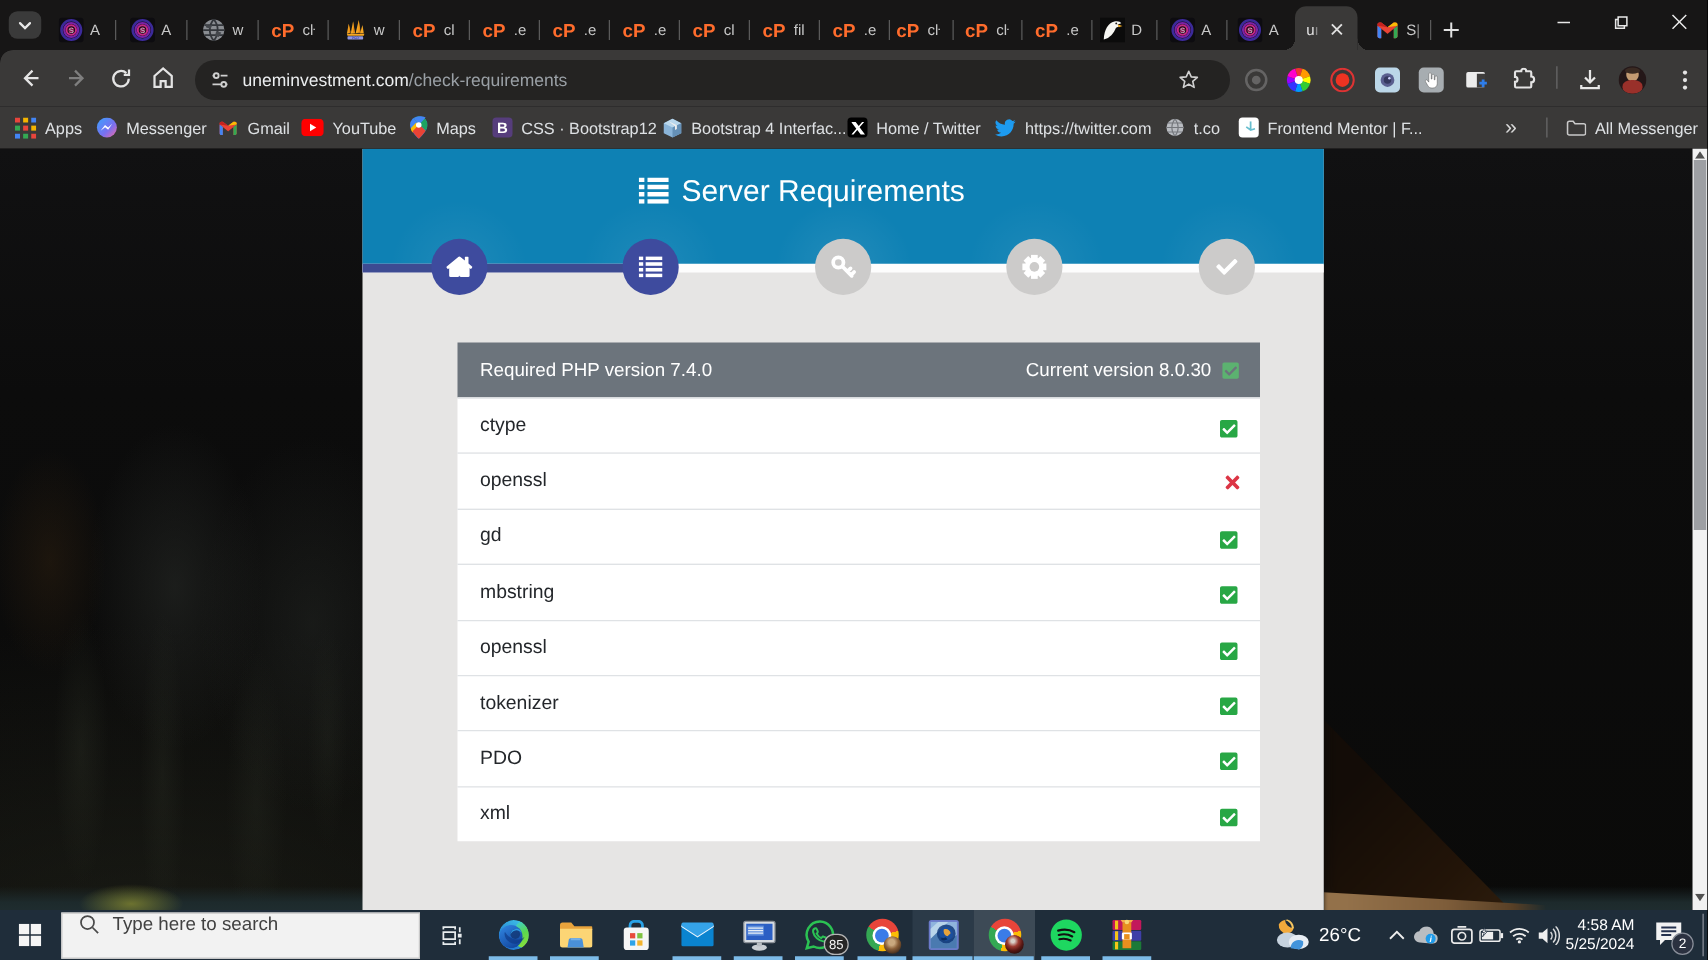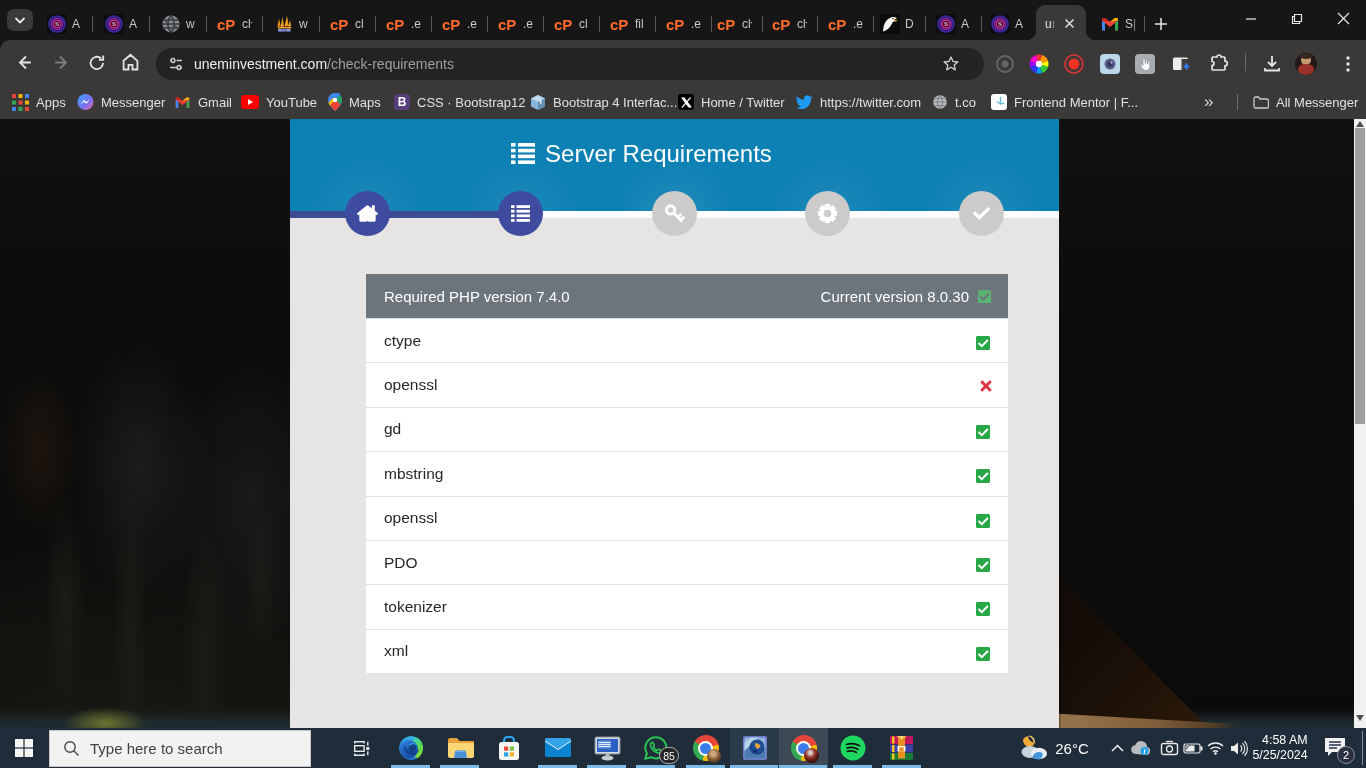--- a/index.html
+++ b/index.html
@@ -50,21 +50,21 @@
 .trow { height:44.4px; background:#fff; border-top:1px solid #dfe2e5; color:#24272b; font-size:15.5px; display:flex; align-items:center; position:relative; }
 .trow .nm { margin-left:18px; }
 .ric { position:absolute; right:17px; }
 
 
 #sbar { left:1354px; top:119px; width:12px; height:609px; background:#f1f1f1; }
 #sthumb { position:absolute; left:1px; top:9px; width:10px; height:296px; background:#9d9fa3; }
 
 
 #taskbar { left:0; top:728px; width:1366px; height:40px; background:#1f2d3a; }
-#sbox { position:absolute; left:49px; top:2px; width:262px; height:36.5px; background:#f2f2f2; border:1px solid #c8c8c8; display:flex; align-items:center; }
+#sbox { position:absolute; left:49px; top:2px; width:287px; height:36.5px; background:#f2f2f2; border:1px solid #c8c8c8; display:flex; }
 .tkcell { position:absolute; top:0; width:49px; height:40px; display:flex; align-items:center; justify-content:center; }
 .uline { position:absolute; top:36.5px; height:3.5px; width:40px; background:#7cbbe8; }
 .tray { position:absolute; top:0; height:40px; display:flex; align-items:center; justify-content:center; color:#fff; }
 </style>
 </head>
 <body>
 <div id="stage">
 
   <div class="abs" id="tabbar">
     <div class="abs" id="chevbtn"><svg width="26" height="22" viewBox="0 0 26 22">
@@ -586,27 +586,27 @@
                 <path fill="#28a745" d="M400 32H48C21.5 32 0 53.5 0 80v352c0 26.5 21.5 48 48 48h352c26.5 0 48-21.5 48-48V80c0-26.5-21.5-48-48-48zm-204.7 358.1c-6.2 6.2-16.4 6.2-22.6 0L67.6 285c-6.2-6.2-6.2-16.4 0-22.6l22.6-22.6c6.2-6.2 16.4-6.2 22.6 0l71.4 71.4 165-165c6.2-6.2 16.4-6.2 22.6 0l22.6 22.6c6.2 6.2 6.2 16.4 0 22.6l-199.1 199z"></path>
               </svg>
             </div>
             <div class="trow">
               <span class="nm">openssl</span>
               <svg class="ric" width="16" height="16" viewBox="0 0 448 512" style="top:16px;right:17px;">
                 <path fill="#28a745" d="M400 32H48C21.5 32 0 53.5 0 80v352c0 26.5 21.5 48 48 48h352c26.5 0 48-21.5 48-48V80c0-26.5-21.5-48-48-48zm-204.7 358.1c-6.2 6.2-16.4 6.2-22.6 0L67.6 285c-6.2-6.2-6.2-16.4 0-22.6l22.6-22.6c6.2-6.2 16.4-6.2 22.6 0l71.4 71.4 165-165c6.2-6.2 16.4-6.2 22.6 0l22.6 22.6c6.2 6.2 6.2 16.4 0 22.6l-199.1 199z"></path>
               </svg>
             </div>
             <div class="trow">
-              <span class="nm">PDO</span>
+              <span class="nm">tokenizer</span>
               <svg class="ric" width="16" height="16" viewBox="0 0 448 512" style="top:16px;right:17px;">
                 <path fill="#28a745" d="M400 32H48C21.5 32 0 53.5 0 80v352c0 26.5 21.5 48 48 48h352c26.5 0 48-21.5 48-48V80c0-26.5-21.5-48-48-48zm-204.7 358.1c-6.2 6.2-16.4 6.2-22.6 0L67.6 285c-6.2-6.2-6.2-16.4 0-22.6l22.6-22.6c6.2-6.2 16.4-6.2 22.6 0l71.4 71.4 165-165c6.2-6.2 16.4-6.2 22.6 0l22.6 22.6c6.2 6.2 6.2 16.4 0 22.6l-199.1 199z"></path>
               </svg>
             </div>
             <div class="trow">
-              <span class="nm">tokenizer</span>
+              <span class="nm">PDO</span>
               <svg class="ric" width="16" height="16" viewBox="0 0 448 512" style="top:16px;right:17px;">
                 <path fill="#28a745" d="M400 32H48C21.5 32 0 53.5 0 80v352c0 26.5 21.5 48 48 48h352c26.5 0 48-21.5 48-48V80c0-26.5-21.5-48-48-48zm-204.7 358.1c-6.2 6.2-16.4 6.2-22.6 0L67.6 285c-6.2-6.2-6.2-16.4 0-22.6l22.6-22.6c6.2-6.2 16.4-6.2 22.6 0l71.4 71.4 165-165c6.2-6.2 16.4-6.2 22.6 0l22.6 22.6c6.2 6.2 6.2 16.4 0 22.6l-199.1 199z"></path>
               </svg>
             </div>
             <div class="trow">
               <span class="nm">xml</span>
               <svg class="ric" width="16" height="16" viewBox="0 0 448 512" style="top:16px;right:17px;">
                 <path fill="#28a745" d="M400 32H48C21.5 32 0 53.5 0 80v352c0 26.5 21.5 48 48 48h352c26.5 0 48-21.5 48-48V80c0-26.5-21.5-48-48-48zm-204.7 358.1c-6.2 6.2-16.4 6.2-22.6 0L67.6 285c-6.2-6.2-6.2-16.4 0-22.6l22.6-22.6c6.2-6.2 16.4-6.2 22.6 0l71.4 71.4 165-165c6.2-6.2 16.4-6.2 22.6 0l22.6 22.6c6.2 6.2 6.2 16.4 0 22.6l-199.1 199z"></path>
               </svg>
             </div>

